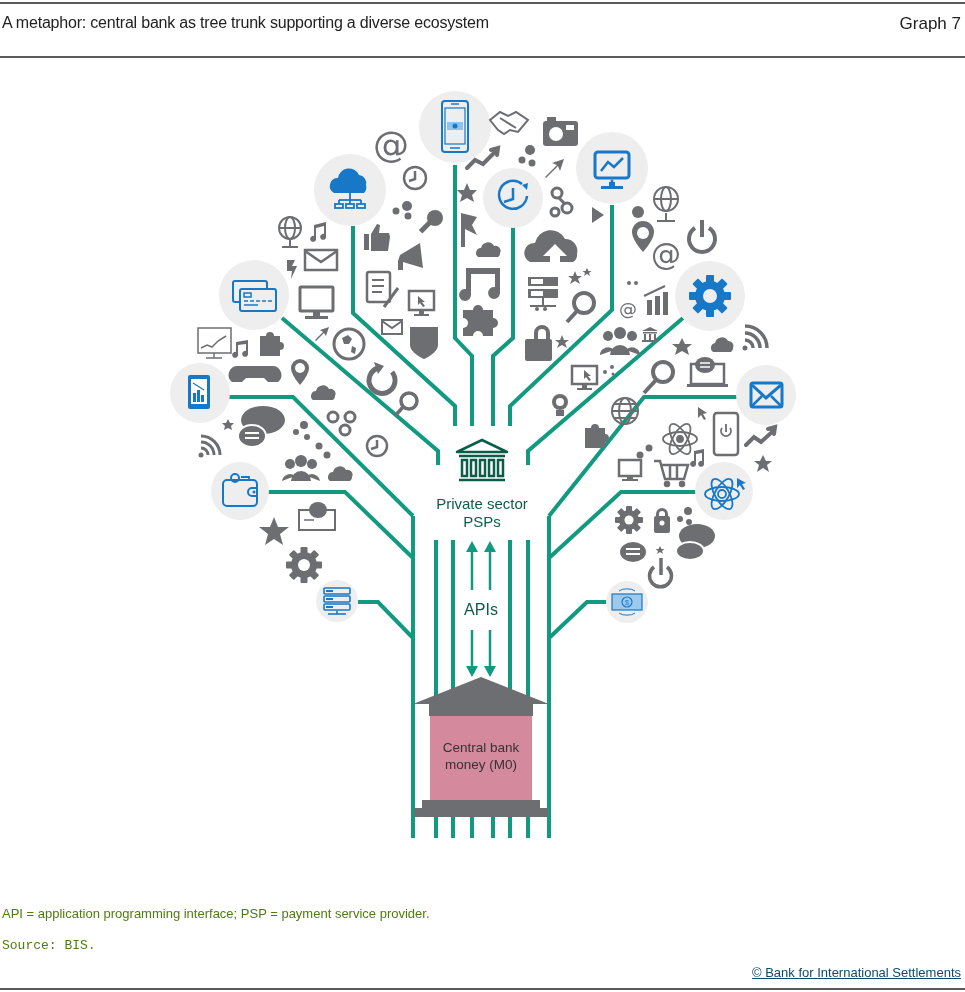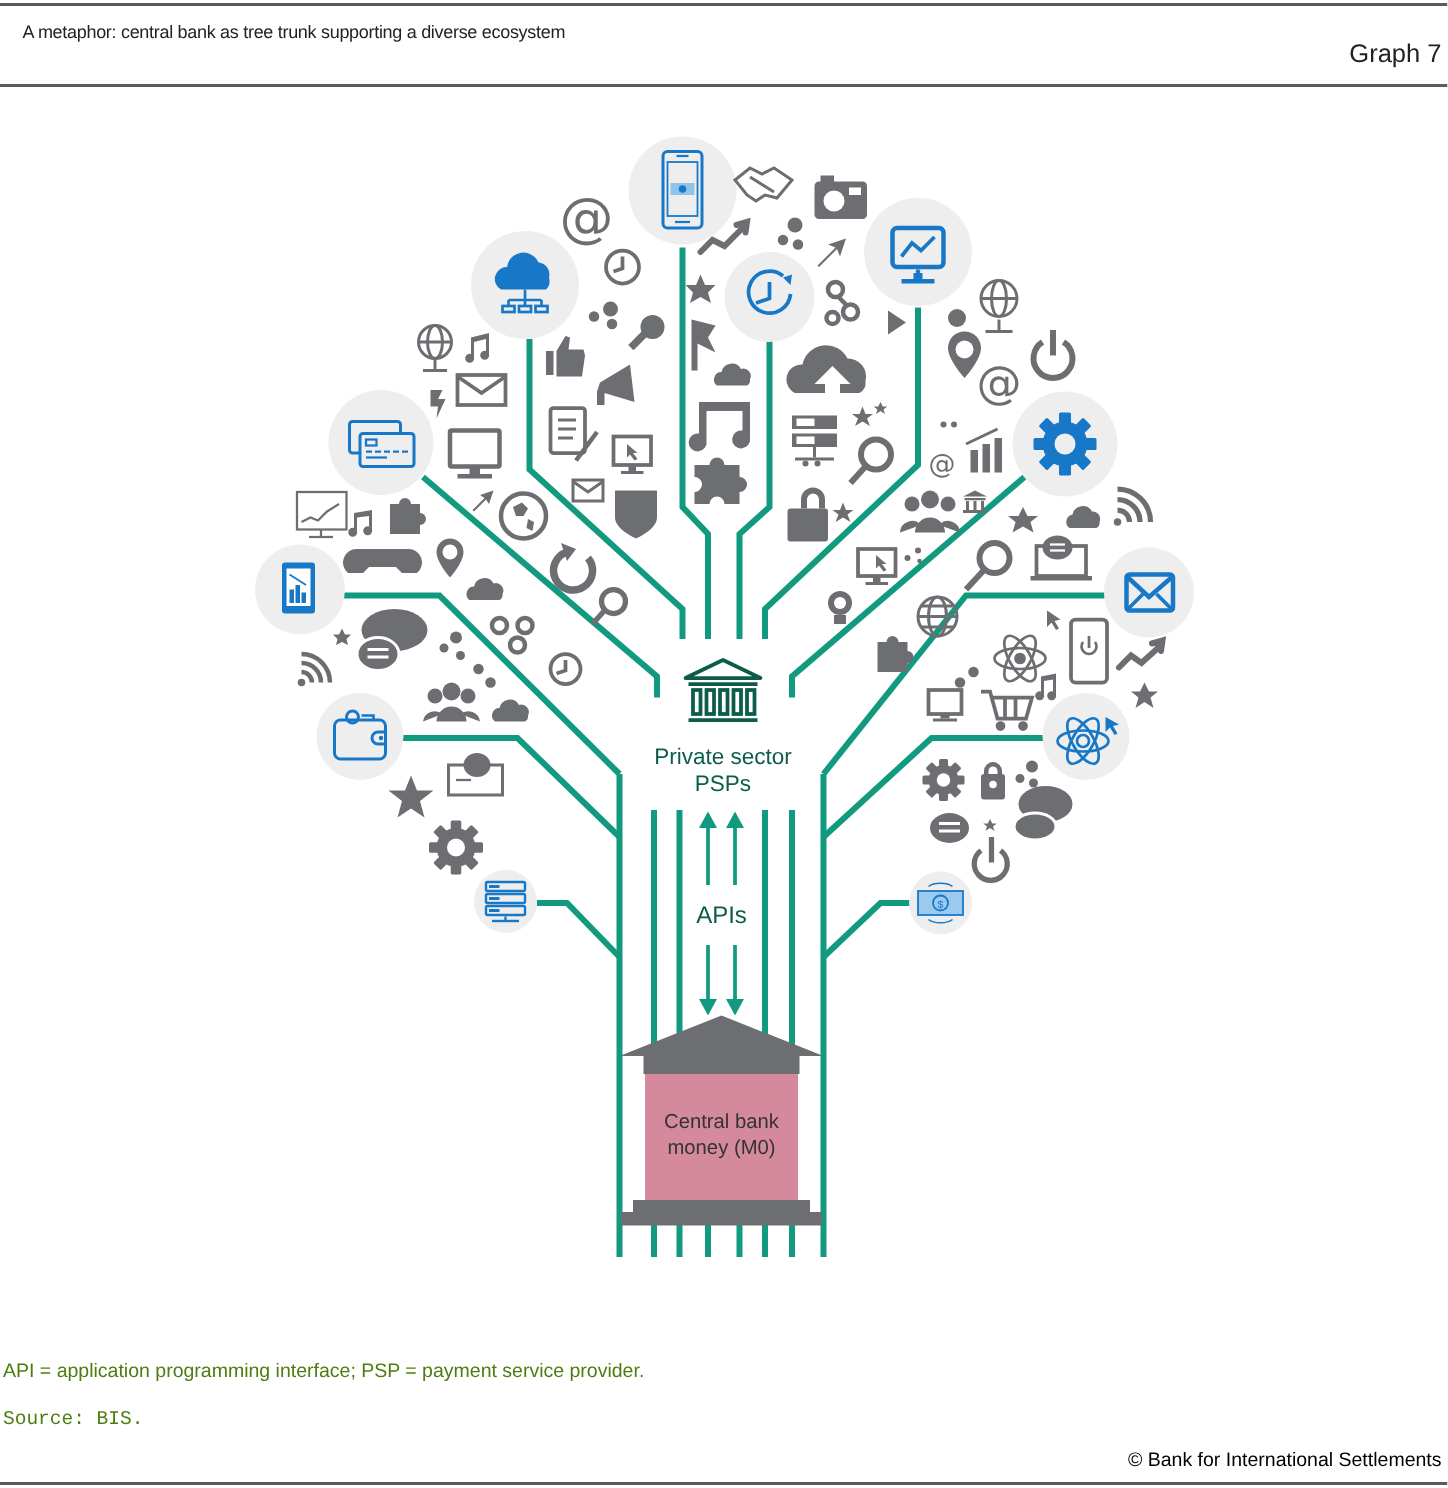--- a/index.html
+++ b/index.html
@@ -1,21 +1,21 @@
 <!DOCTYPE html>
 <html><head>
 <meta charset="utf-8">
 <style>
   html, body { margin:0; padding:0; background:#ffffff; }
   body { width:965px; height:992px; position:relative; overflow:hidden; font-family:"DejaVu Sans", "Liberation Sans", sans-serif; }
   .rule { position:absolute; left:0; width:965px; height:2px; background:#5b5b5b; }
-  .title { position:absolute; left:2px; top:14px; font-size:12px; color:#222; letter-spacing:-0.2px; font-family:"Liberation Sans", sans-serif;margin-left:13px; }
-  .graph-no { position:absolute; right:4px; top:26px; font-size:17px; color:#222; font-family:"Liberation Sans", sans-serif; }
+  .title { position:absolute; left:2px; top:14px; font-size:16px; color:#222; letter-spacing:-0.2px; font-family:"Liberation Sans", sans-serif; }
+  .graph-no { position:absolute; right:4px; top:14px; font-size:17px; color:#222; font-family:"Liberation Sans", sans-serif; }
   .footnote { position:absolute; left:2px; font-size:13px; color:#4d7c0f; font-family:"Liberation Sans", sans-serif; }
-  .copyright { position:absolute; right:4px; top:965px; font-size:13px; color:#000000; font-family:"Liberation Sans", sans-serif; }
+  .copyright { position:absolute; right:4px; top:965px; font-size:13px; color:#0c4a6e; font-family:"Liberation Sans", sans-serif;text-decoration:underline; }
   svg.diagram { position:absolute; left:0; top:0; }
   .label-green { font-family:"Liberation Sans", sans-serif; fill:#0b5d4a; }
   .label-dark { font-family:"Liberation Sans", sans-serif; fill:#333; }
 </style>
 </head>
 <body>
 
 <div class="rule" style="top:2px;"></div>
 <div class="title">A metaphor: central bank as tree trunk supporting a diverse ecosystem</div>
 <div class="graph-no">Graph 7</div>

